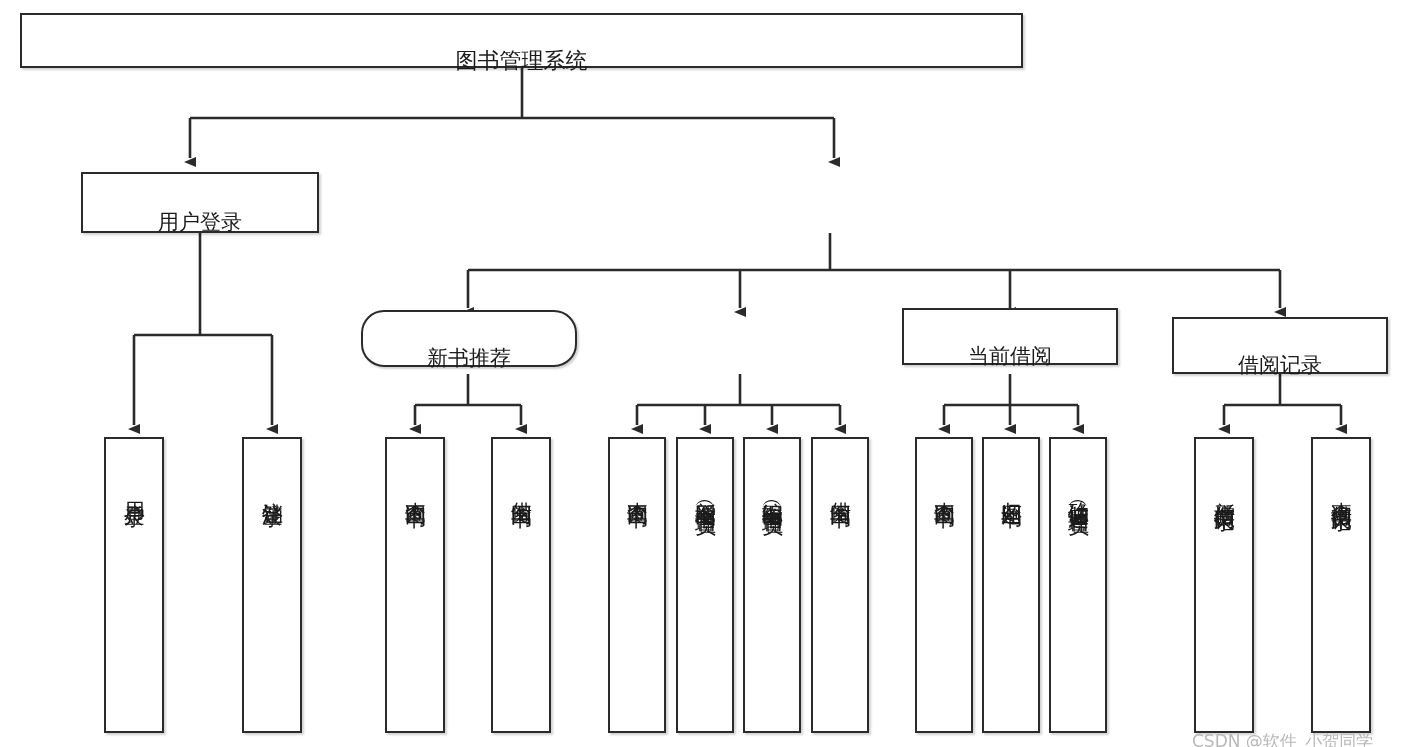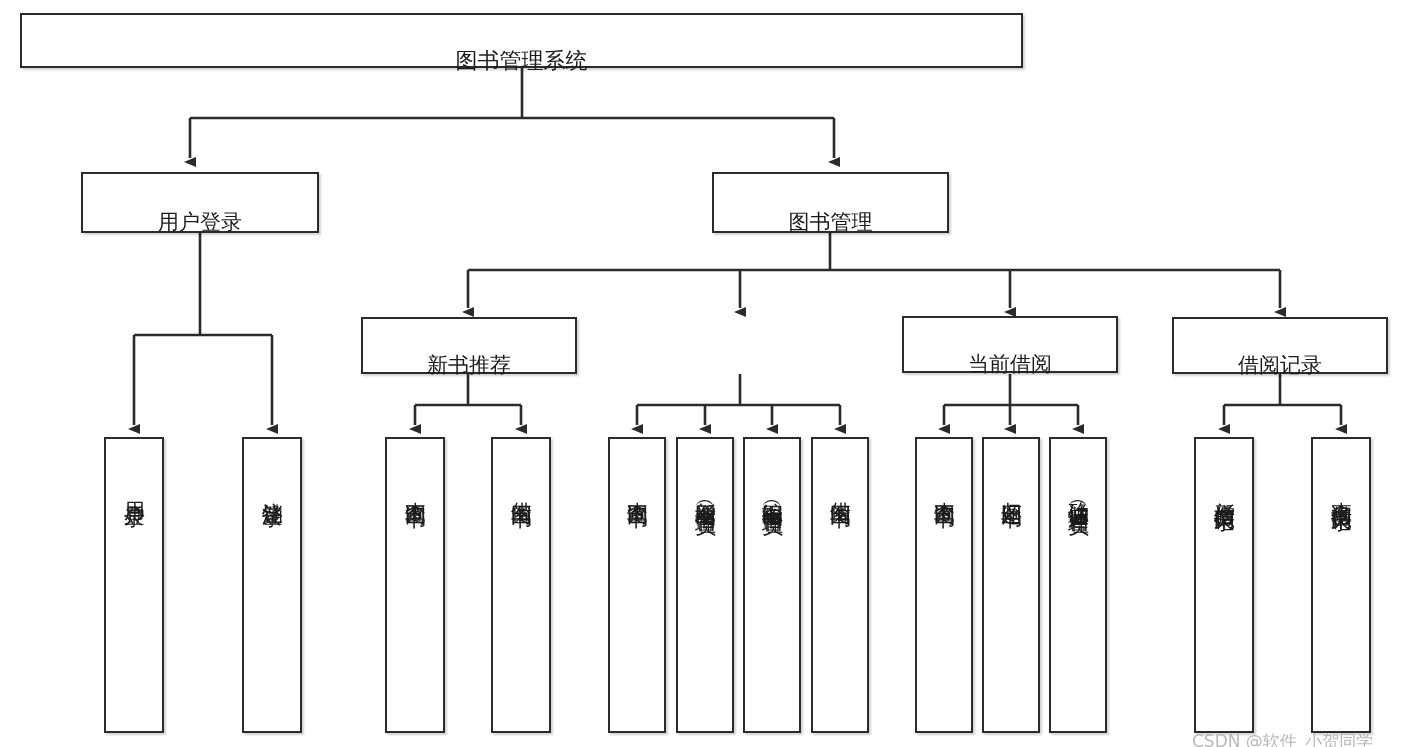--- a/index.html
+++ b/index.html
@@ -120,28 +120,25 @@
     </g>
   </svg>
 
   <div class="node lvl0" style="left:20px; top:13px; width:1003px; height:55px;">
     <span class="node-label">图书管理系统</span>
   </div>
 
   <div class="node lvl1" style="left:81px; top:172px; width:238px; height:61px;">
     <span class="node-label">用户登录</span>
   </div>
-  <div class="node lvl1" style="left:712px; top:172px; width:237px; height:61px;">
-    <span class="node-label">图书管理</span>
-  </div>
 
-  <div class="node lvl2" style="left:361px; top:317px; width:216px; height:57px;">
+  <div class="node lvl2" style="left:361px; top:310px; width:216px; height:57px;border-radius:23px;">
     <span class="node-label">新书推荐</span>
   </div>
-  <div class="node lvl2" style="left:902px; top:316px; width:216px; height:57px;">
+  <div class="node lvl2" style="left:902px; top:308px; width:216px; height:57px;">
     <span class="node-label">当前借阅</span>
   </div>
   <div class="node lvl2" style="left:1172px; top:317px; width:216px; height:57px;">
     <span class="node-label">借阅记录</span>
   </div>
 
   <div class="node leaf" style="left:104px; top:437px; width:60px; height:296px;">
     <span class="node-label">用户登录</span>
   </div>
   <div class="node leaf" style="left:242px; top:437px; width:60px; height:296px;">

